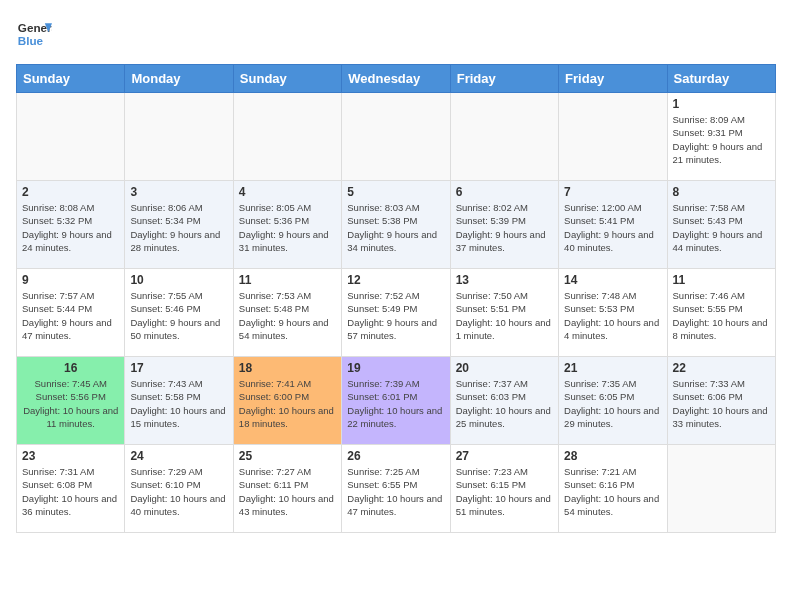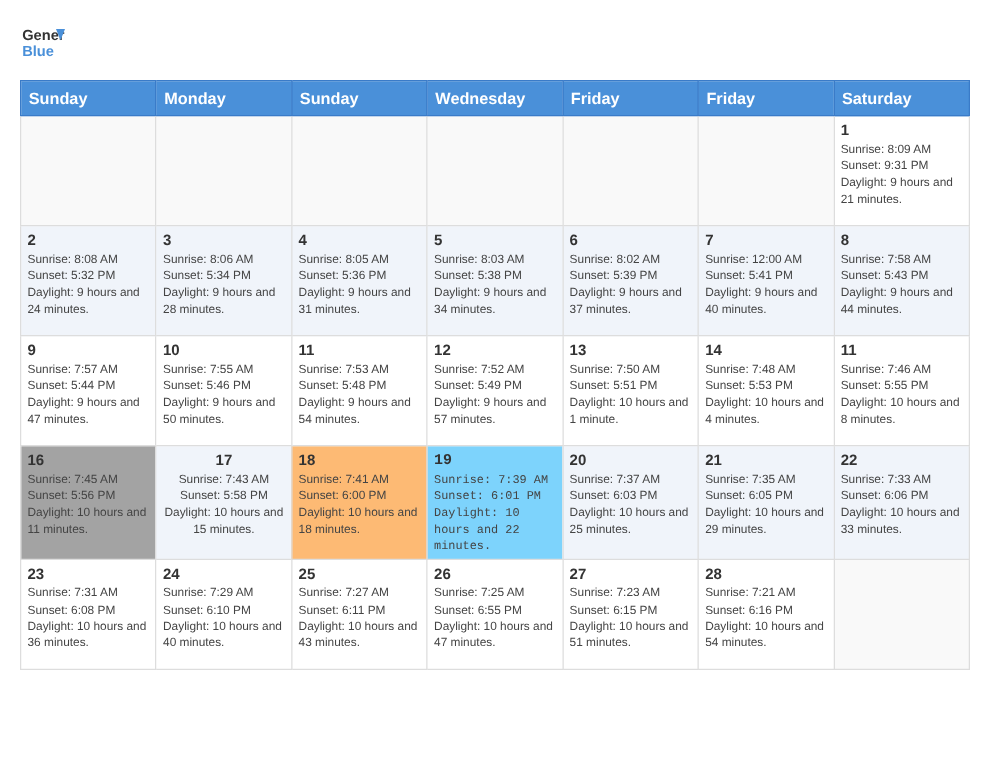--- a/index.html
+++ b/index.html
@@ -199,39 +199,39 @@
 Daylight: 10 hours and 4 minutes.</div>
         </td>
         <td>
           <div class="day-num">11</div>
           <div class="day-info">Sunrise: 7:46 AM
 Sunset: 5:55 PM
 Daylight: 10 hours and 8 minutes.</div>
         </td>
       </tr>
       <tr>
-        <td style="background-color: #a3a3a3;">
+        <td style="background-color: #86efac; text-align: center;">
           <div class="day-num">16</div>
           <div class="day-info">Sunrise: 7:45 AM
 Sunset: 5:56 PM
 Daylight: 10 hours and 11 minutes.</div>
         </td>
-        <td style="background-color: rgb(240, 244, 250); text-align: center;">
+        <td style="background-color: rgb(240, 244, 250);">
           <div class="day-num">17</div>
           <div class="day-info">Sunrise: 7:43 AM
 Sunset: 5:58 PM
 Daylight: 10 hours and 15 minutes.</div>
         </td>
         <td style="background-color: #fdba74;">
           <div class="day-num">18</div>
           <div class="day-info">Sunrise: 7:41 AM
 Sunset: 6:00 PM
 Daylight: 10 hours and 18 minutes.</div>
         </td>
-        <td style="background-color: #7dd3fc; font-family: Liberation Mono, monospace;">
+        <td style="background-color: #c4b5fd;">
           <div class="day-num">19</div>
           <div class="day-info">Sunrise: 7:39 AM
 Sunset: 6:01 PM
 Daylight: 10 hours and 22 minutes.</div>
         </td>
         <td style="background-color: rgb(240, 244, 250);">
           <div class="day-num">20</div>
           <div class="day-info">Sunrise: 7:37 AM
 Sunset: 6:03 PM
 Daylight: 10 hours and 25 minutes.</div>

